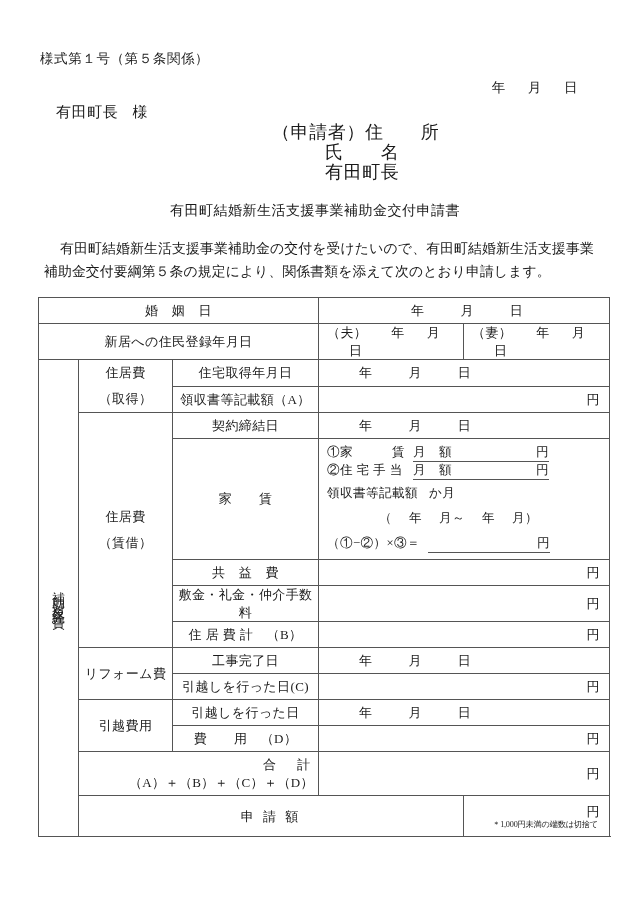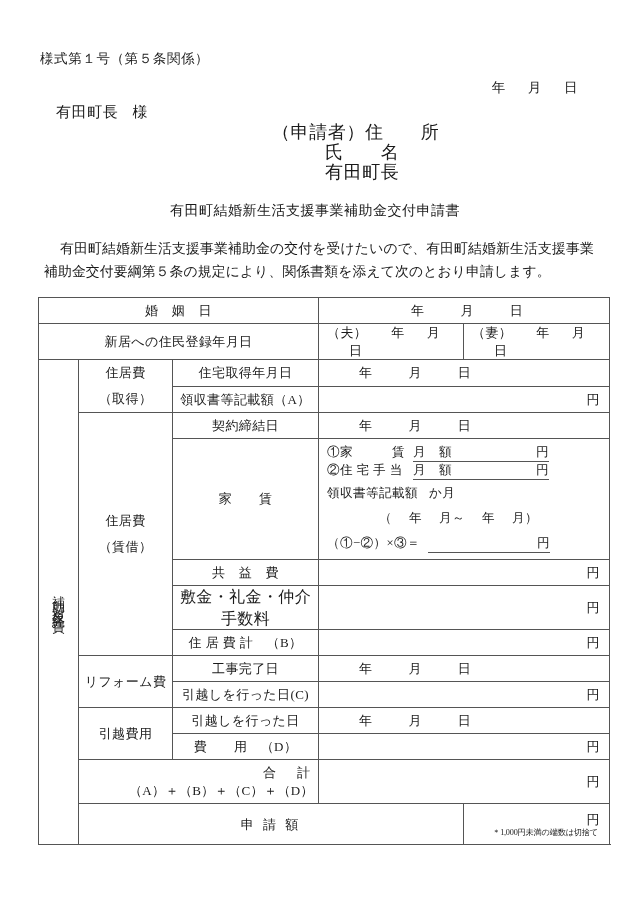--- a/index.html
+++ b/index.html
@@ -282,21 +282,21 @@
         </div>
       </td>
     </tr>
 
     <tr>
       <td class="c rowh">共　益　費</td>
       <td class="r" colspan="2">円</td>
     </tr>
 
     <tr>
-      <td class="c rowh" style="font-size:16px">敷金・礼金・仲介手数料</td>
+      <td class="c rowh" style="font-size:13px">敷金・礼金・仲介手数料</td>
       <td class="r" colspan="2">円</td>
     </tr>
 
     <tr>
       <td class="c rowh">住 居 費 計　（B）</td>
       <td class="r" colspan="2">円</td>
     </tr>
 
     <tr>
       <td class="c" rowspan="2" style="font-size:13px">リフォーム費</td>

